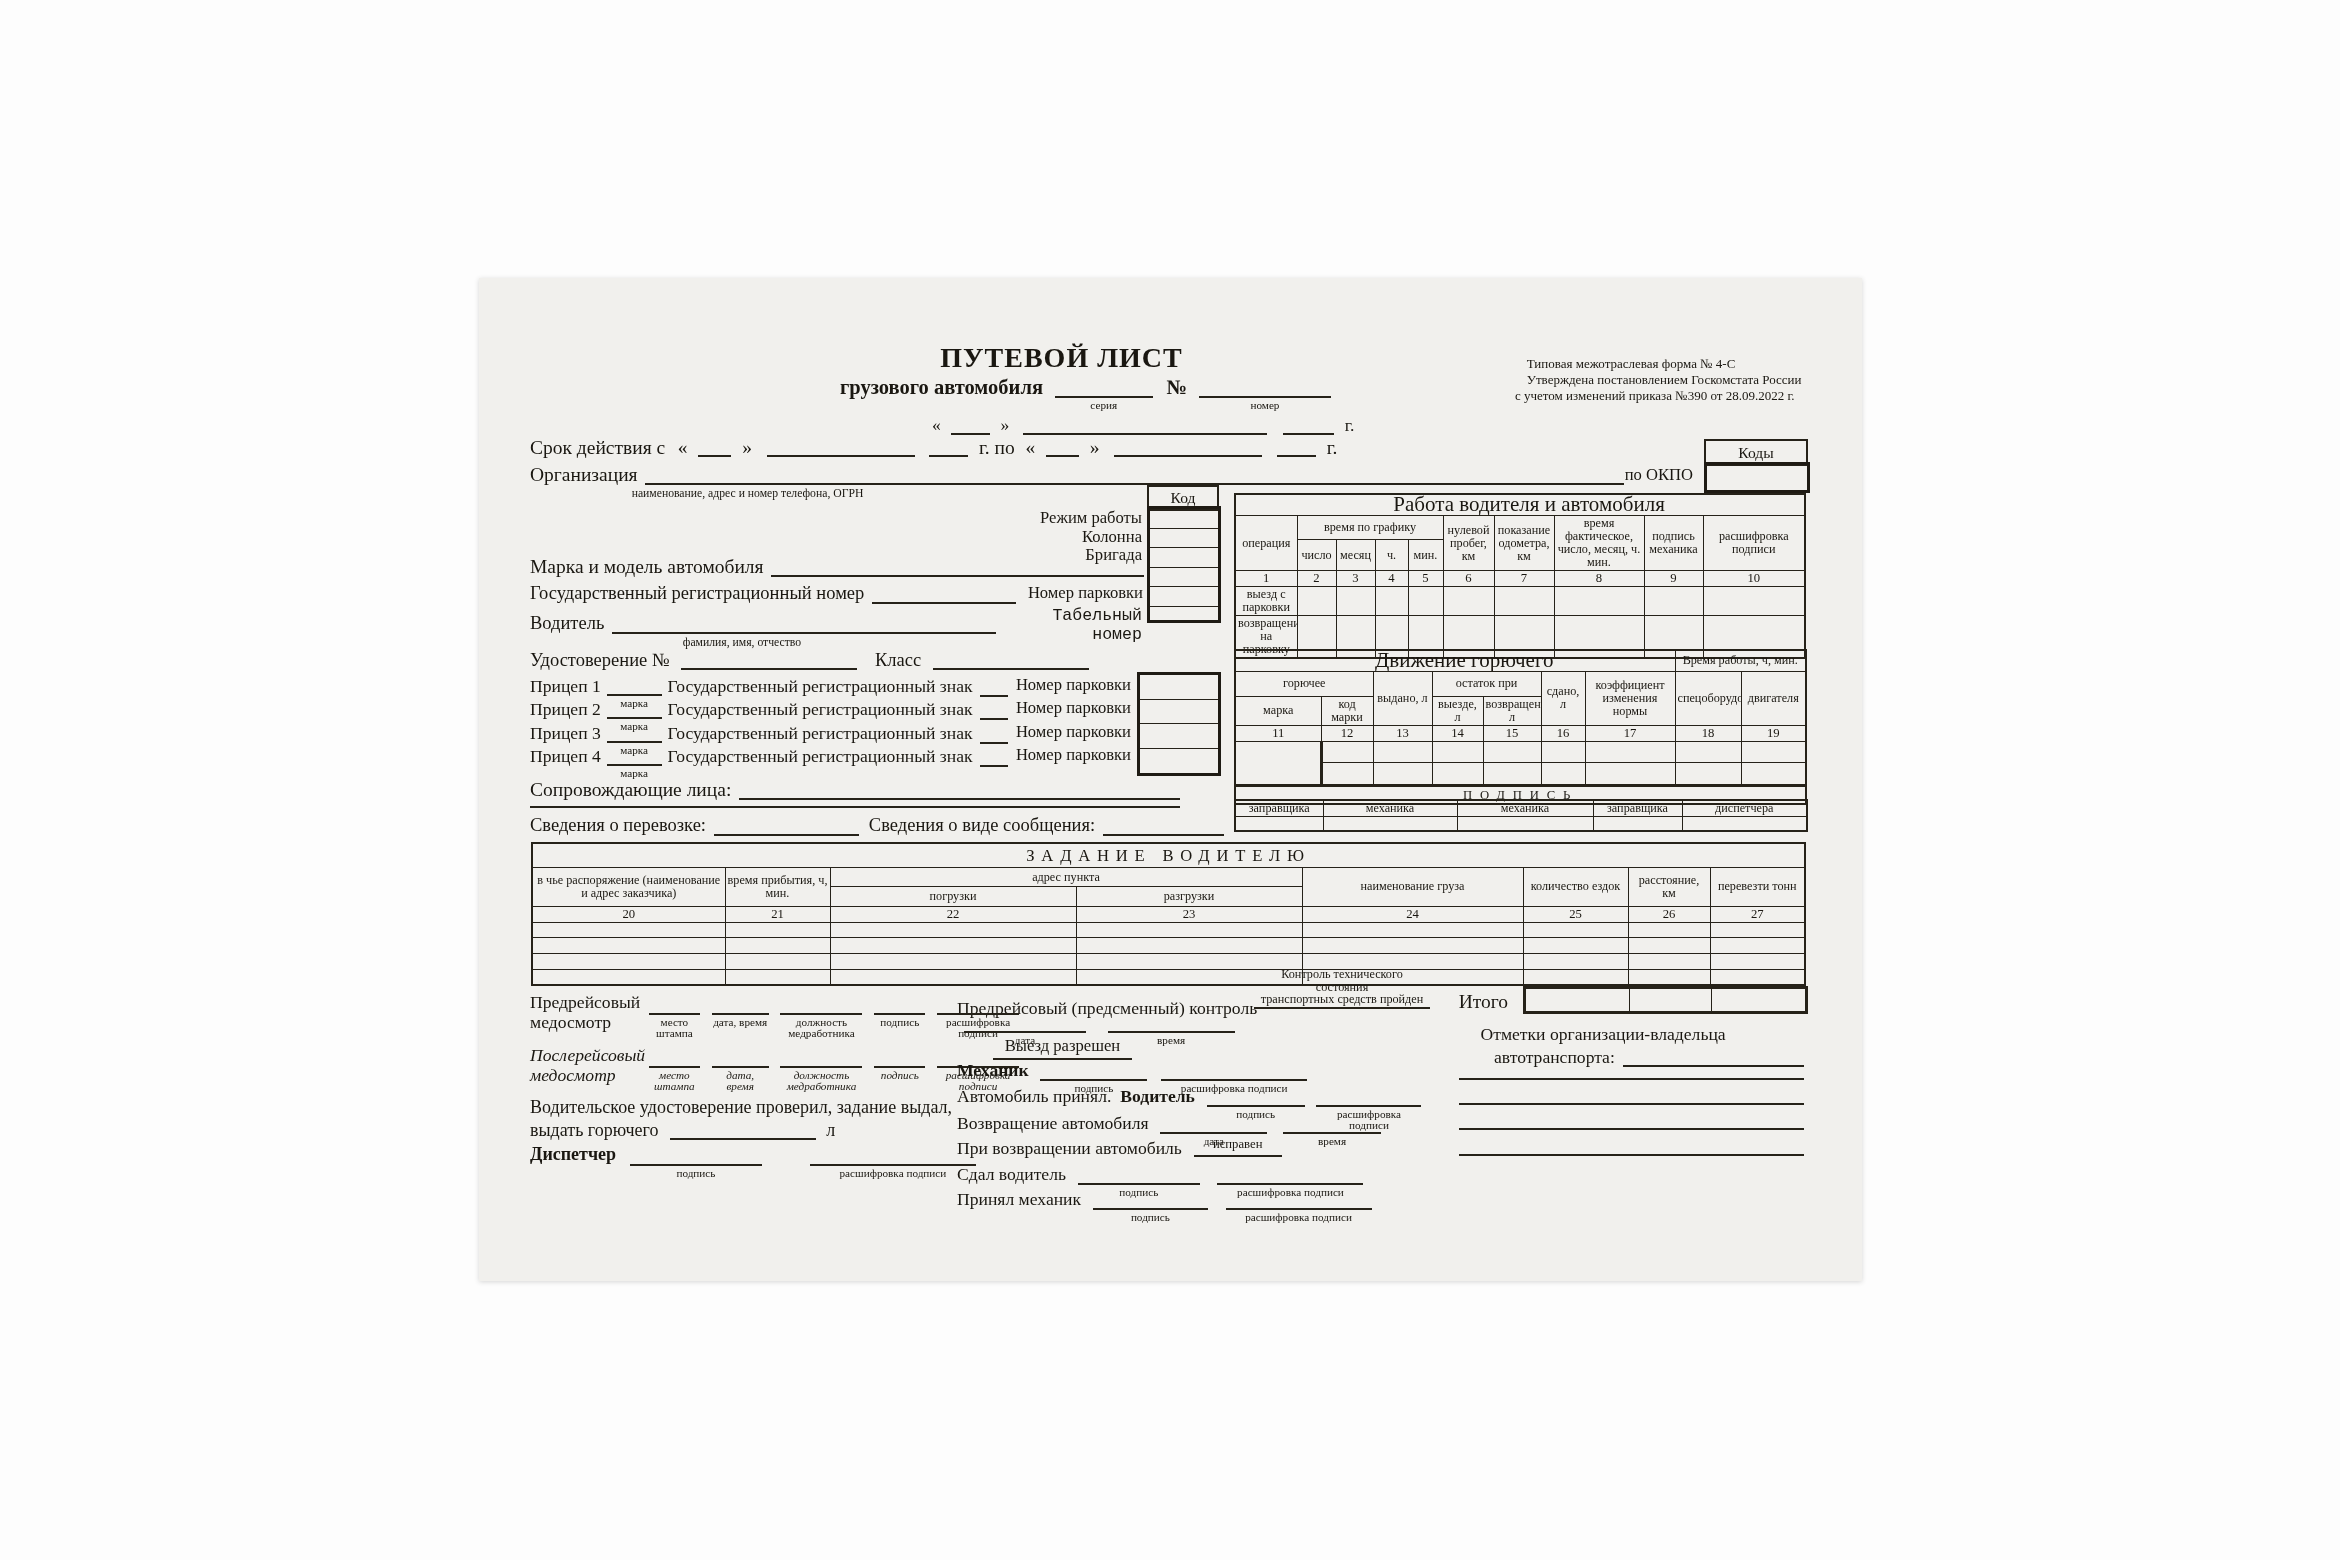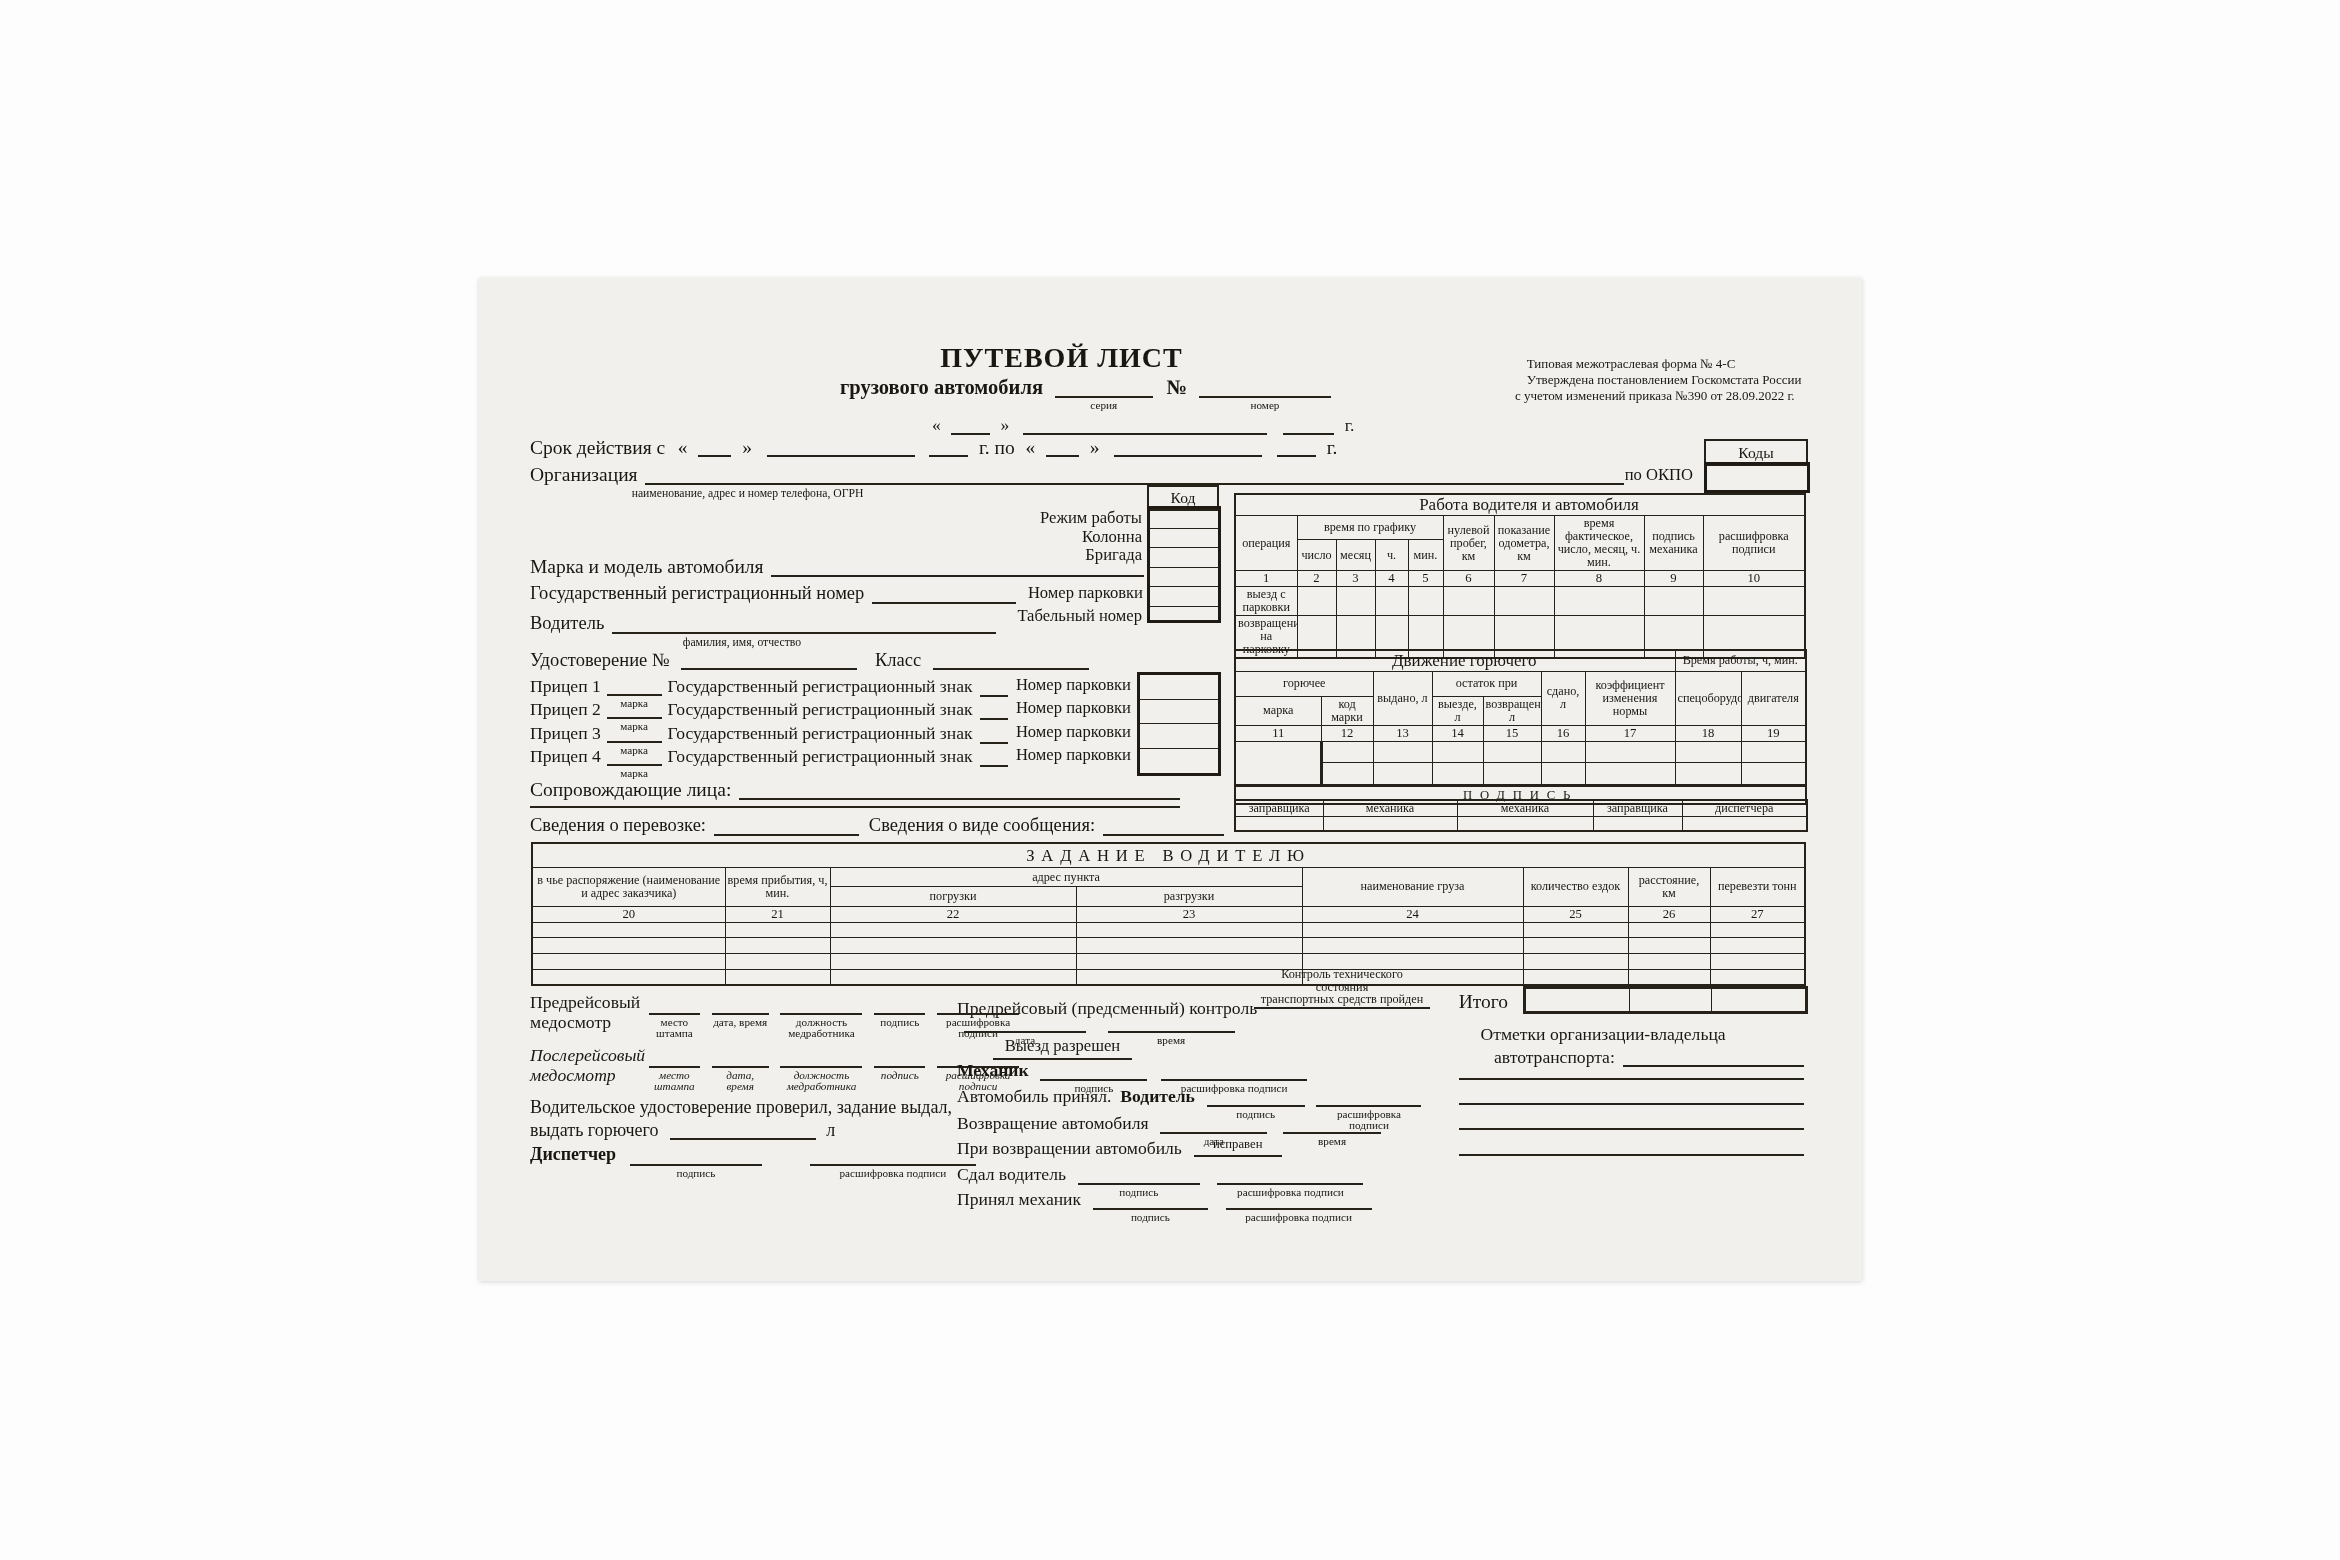--- a/index.html
+++ b/index.html
@@ -19,21 +19,21 @@
   .capover{display:block;font-size:12.7px;line-height:13.7px;white-space:normal;}
   .s17{font-size:16.6px;line-height:18.5px;}
   .s18{font-size:17.6px;line-height:20.5px;}
   .s19{font-size:18.5px;line-height:21.5px;}
   .s20{font-size:19.5px;line-height:21.5px;}
   .b{font-weight:bold;}
   .ra{position:absolute;text-align:right;}
   .cc{text-align:center;}
   table.frm{border-collapse:collapse;table-layout:fixed;position:absolute;border:2.4px solid #262219;}
   .frm td{border:1.5px solid #262219;text-align:center;font-size:12.2px;line-height:13px;padding:1px 2px;vertical-align:middle;overflow:hidden;}
-  .frm .tt{font-size:17px;line-height:17.6px;padding-left:20px;}
+  .frm .tt{font-size:21px;line-height:17.6px;padding-left:20px;}
   .frm .nm{font-size:12.7px;}
   .hl{border-left:3.4px solid #262219 !important;}
   .hb{border-bottom:3.4px solid #262219 !important;}
   .note{font-size:13px;line-height:16px;}
   .kodbox{position:absolute;border:2px solid #262219;text-align:center;}
   .boldbox{position:absolute;border:3.4px solid #1f1b14;}
   .krow{height:18.5px;border-top:1.5px solid #262219;}
   .krow:first-child{border-top:none;}
   .prow{height:23.6px;border-top:1.5px solid #262219;}
   .prow:first-child{border-top:none;}
@@ -125,21 +125,21 @@
     <span class="s19">Государственный регистрационный номер</span>
     <span class="grow"></span>
   </div>
   <div class="ra s17" style="left:527px;top:306px;width:137px;">Номер парковки</div>
 
   <div class="fx" style="left:51px;top:335px;width:466px;">
     <span class="s19">Водитель</span>
     <span class="grow"></span>
   </div>
   <div class="abs cc" style="left:146px;top:359px;width:234px;font-size:11.7px;line-height:12.7px;">фамилия, имя, отчество</div>
-  <div class="ra s17" style="left:522px;top:329px;width:141px;">Табельный номер</div>
+  <div class="ra s17" style="left:522px;top:329px;width:141px;font-family:Liberation Mono, monospace;">Табельный номер</div>
 
   <div class="row" style="left:51px;top:372px;">
     <span class="s19">Удостоверение №</span>
     <span class="ln" style="width:176px;margin-left:7.8px;"></span>
     <span class="s19" style="margin-left:13.7px;">Класс</span>
     <span class="ln" style="width:156px;margin-left:7.8px;"></span>
   </div>
 
   <div class="fx" style="left:51px;top:398px;width:601px;">
     <span class="s18">Прицеп 1</span>

